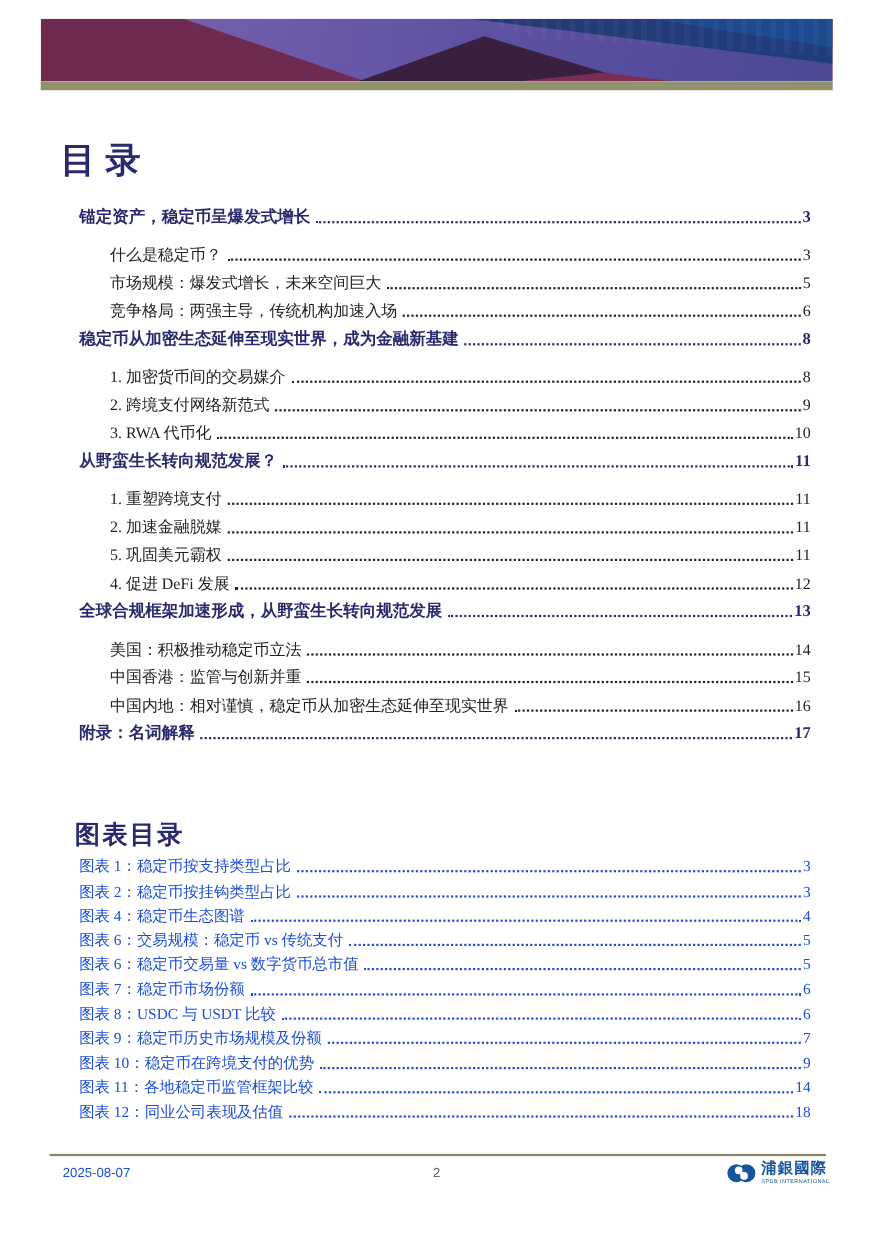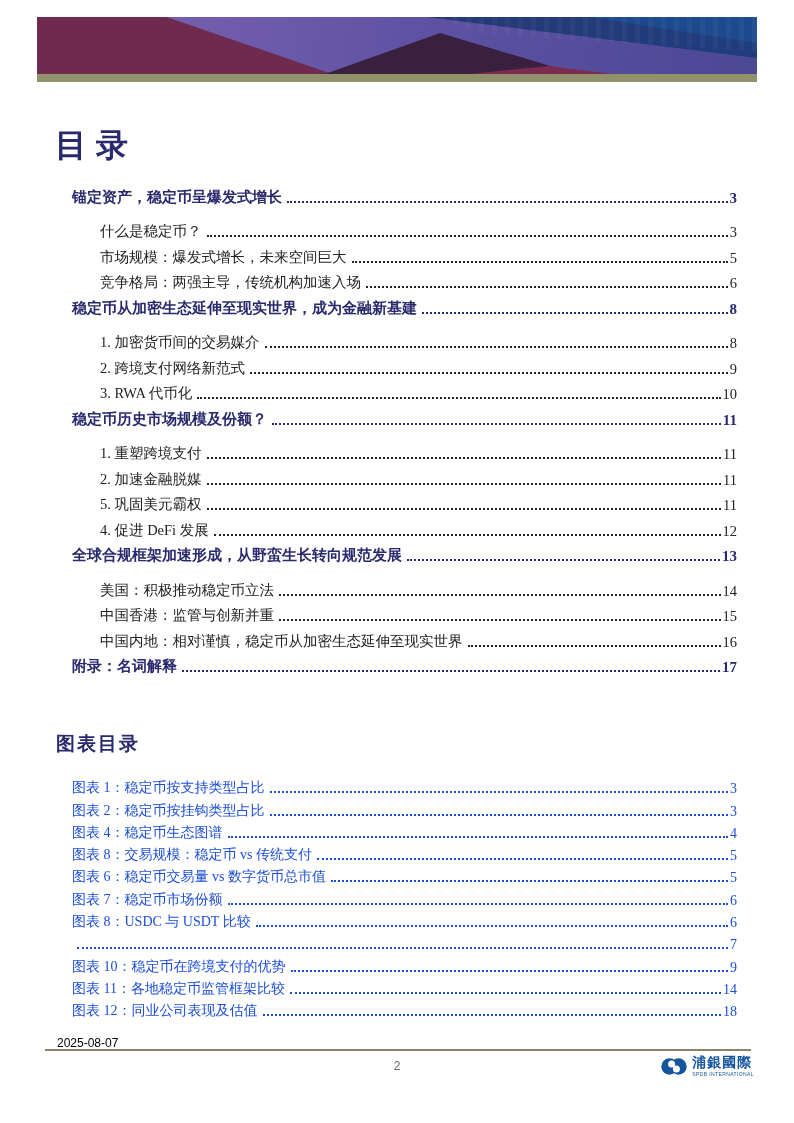--- a/index.html
+++ b/index.html
@@ -17,41 +17,41 @@
   .b-blue{background:#1d4a8e;clip-path:polygon(77% 0,100% 0,100% 46%);}
   .b-stripes{background:repeating-linear-gradient(90deg,rgba(255,255,255,.06) 0 5px,transparent 5px 13px);
              clip-path:polygon(55% 0,100% 0,100% 60%,62% 30%);opacity:.6;}
   .b-plum{background:#39203f;clip-path:polygon(40% 100%,75% 100%,56% 28%);}
   .b-maroon2{background:#7c2b52;clip-path:polygon(60% 100%,80% 100%,71% 86%);}
   .banner-bar{position:absolute;left:37px;top:74px;width:720px;height:8px;background:#91916b;}
 
   
   .doc-title{position:absolute;left:55px;top:124px;margin:0;font-size:32px;font-weight:bold;
              color:#29296d;letter-spacing:9px;}
-  .figures-title{position:absolute;left:56px;top:731px;margin:0;font-size:19px;font-weight:bold;
+  .figures-title{position:absolute;left:56px;top:731px;margin:12px;font-size:23px;font-weight:bold;
                  color:#29296d;letter-spacing:2px;}
 
   
   .toc{position:absolute;left:57px;top:181px;width:680px;}
   .figures{position:absolute;left:57px;top:775px;width:680px;}
   .leader-row{display:flex;align-items:flex-end;margin-left:15px;}
   .toc .leader-row{height:25.5px;}
   .figures .leader-row{height:22.3px;}
   .leader-row.lvl1{font-weight:bold;color:#29296d;font-size:15px;margin-bottom:9px;}
   .leader-row.lvl2{color:#222222;font-size:14.5px;padding-left:28px;}
   .leader-row.fig{color:#1d4ed8;font-size:14px;}
   .leader-label{white-space:nowrap;}
   .leader-dots{flex:1;border-bottom:2px dotted currentColor;margin:0 2px 4px 5px;min-width:20px;}
   .lvl1 .leader-dots{border-bottom-color:#29296d;}
   .leader-page{white-space:nowrap;}
 
   
   .footer-rule{position:absolute;left:45px;top:1049px;width:706px;height:0;
                border-top:2px solid #8a8465;}
-  .footer-date{position:absolute;left:57px;top:1036px;font-size:12px;color:#000000;
+  .footer-date{position:absolute;left:57px;top:1059px;font-size:12px;color:#1d4ed8;
                font-family:"Liberation Sans","DejaVu Sans",sans-serif;}
   .footer-page{position:absolute;left:0;right:0;top:1059px;text-align:center;font-size:12px;
                color:#666666;font-family:"Liberation Sans","DejaVu Sans",sans-serif;}
   .footer-logo{position:absolute;right:40px;top:1056px;display:flex;align-items:flex-end;gap:4px;}
   .logo-text{display:flex;flex-direction:column;line-height:1;}
   .logo-cn{font-size:14px;font-weight:bold;color:#15559e;letter-spacing:1px;
            font-family:"Liberation Serif","DejaVu Serif",serif;}
   .logo-en{font-size:5px;color:#15559e;letter-spacing:.4px;margin-top:2px;
            font-family:"Liberation Sans","DejaVu Sans",sans-serif;}
 </style>
@@ -108,21 +108,21 @@
         <span class="leader-label">2. 跨境支付网络新范式</span>
         <span class="leader-dots"></span>
         <span class="leader-page">9</span>
       </div>
       <div class="leader-row lvl2">
         <span class="leader-label">3. RWA 代币化</span>
         <span class="leader-dots"></span>
         <span class="leader-page">10</span>
       </div>
       <div class="leader-row lvl1">
-        <span class="leader-label">稳定币历史市场规模及份额？</span>
+        <span class="leader-label">从野蛮生长转向规范发展？</span>
         <span class="leader-dots"></span>
         <span class="leader-page">11</span>
       </div>
       <div class="leader-row lvl2">
         <span class="leader-label">1. 重塑跨境支付</span>
         <span class="leader-dots"></span>
         <span class="leader-page">11</span>
       </div>
       <div class="leader-row lvl2">
         <span class="leader-label">2. 加速金融脱媒</span>
@@ -178,40 +178,41 @@
         <span class="leader-label">图表 2：稳定币按挂钩类型占比</span>
         <span class="leader-dots"></span>
         <span class="leader-page">3</span>
       </div>
       <div class="leader-row fig">
         <span class="leader-label">图表 4：稳定币生态图谱</span>
         <span class="leader-dots"></span>
         <span class="leader-page">4</span>
       </div>
       <div class="leader-row fig">
-        <span class="leader-label">图表 8：交易规模：稳定币 vs 传统支付</span>
+        <span class="leader-label">图表 6：交易规模：稳定币 vs 传统支付</span>
         <span class="leader-dots"></span>
         <span class="leader-page">5</span>
       </div>
       <div class="leader-row fig">
         <span class="leader-label">图表 6：稳定币交易量 vs 数字货币总市值</span>
         <span class="leader-dots"></span>
         <span class="leader-page">5</span>
       </div>
       <div class="leader-row fig">
         <span class="leader-label">图表 7：稳定币市场份额</span>
         <span class="leader-dots"></span>
         <span class="leader-page">6</span>
       </div>
       <div class="leader-row fig">
         <span class="leader-label">图表 8：USDC 与 USDT 比较</span>
         <span class="leader-dots"></span>
         <span class="leader-page">6</span>
       </div>
       <div class="leader-row fig">
+        <span class="leader-label">图表 9：稳定币历史市场规模及份额</span>
         <span class="leader-dots"></span>
         <span class="leader-page">7</span>
       </div>
       <div class="leader-row fig">
         <span class="leader-label">图表 10：稳定币在跨境支付的优势</span>
         <span class="leader-dots"></span>
         <span class="leader-page">9</span>
       </div>
       <div class="leader-row fig">
         <span class="leader-label">图表 11：各地稳定币监管框架比较</span>

